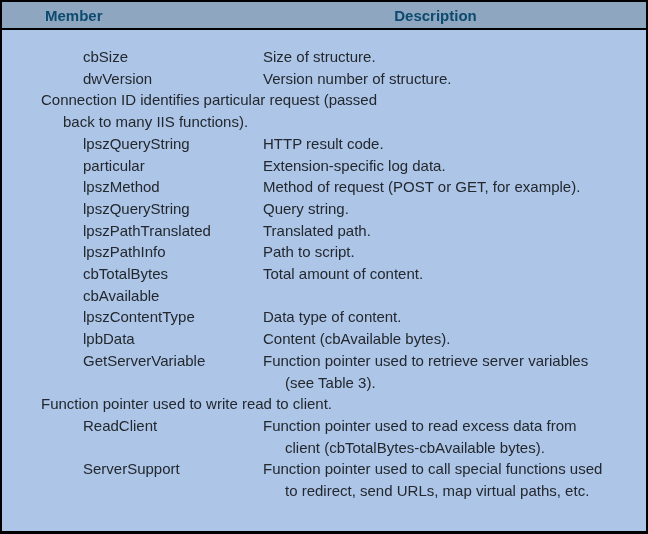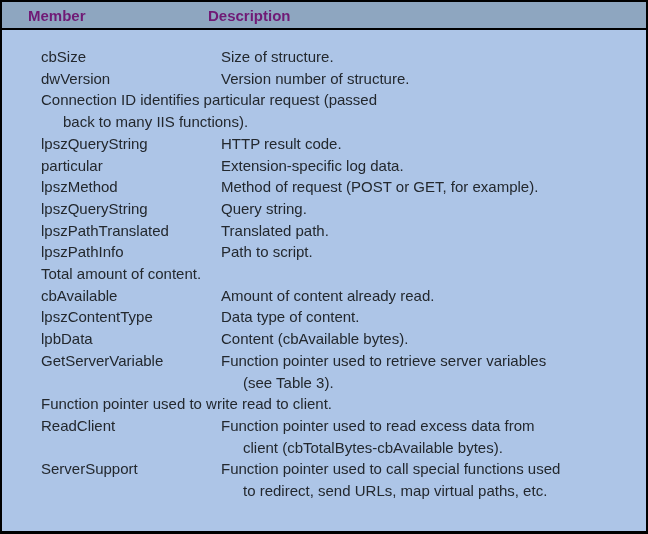--- a/index.html
+++ b/index.html
@@ -17,45 +17,47 @@
     border: 2px solid #000000;
     border-bottom-width: 3px;
     overflow: hidden;
   }
   .header-bar {
     display: flex;
     align-items: center;
     height: 26px;
     background: #8ea6c0;
     border-bottom: 2px solid #000000;
-    padding-left: 26px;
+    padding-left: 43px;
     font-size: 15px;
     font-weight: bold;
-    color: #701a75;
+    color: #0c4a6e;
   }
   .header-bar .col-member {
     width: 180px;
     flex: none;
   }
   .header-bar .col-desc {
     flex: 1;
+    text-align: center;
   }
   .rows {
     padding: 16px 8px 0 39px;
     font-size: 15px;
     line-height: 21.7px;
     color: #23282e;
   }
   .row {
     display: flex;
     align-items: flex-start;
   }
   .cell-member {
     width: 180px;
     flex: none;
+    margin-left: 42px;
   }
   .cell-desc {
     flex: 1;
     white-space: pre-wrap;
     padding-left: 22px;
     text-indent: -22px;
   }
 </style>
 </head>
 <body>
@@ -96,25 +98,25 @@
       </div>
       <div class="row">
         <div class="cell-member">lpszPathTranslated</div>
         <div class="cell-desc">Translated path.</div>
       </div>
       <div class="row">
         <div class="cell-member">lpszPathInfo</div>
         <div class="cell-desc">Path to script.</div>
       </div>
       <div class="row">
+        <div class="cell-member">cbTotalBytes</div>
         <div class="cell-desc">Total amount of content.</div>
       </div>
       <div class="row">
         <div class="cell-member">cbAvailable</div>
-        <div class="cell-desc">Amount of content already read.</div>
       </div>
       <div class="row">
         <div class="cell-member">lpszContentType</div>
         <div class="cell-desc">Data type of content.</div>
       </div>
       <div class="row">
         <div class="cell-member">lpbData</div>
         <div class="cell-desc">Content (cbAvailable bytes).</div>
       </div>
       <div class="row">

